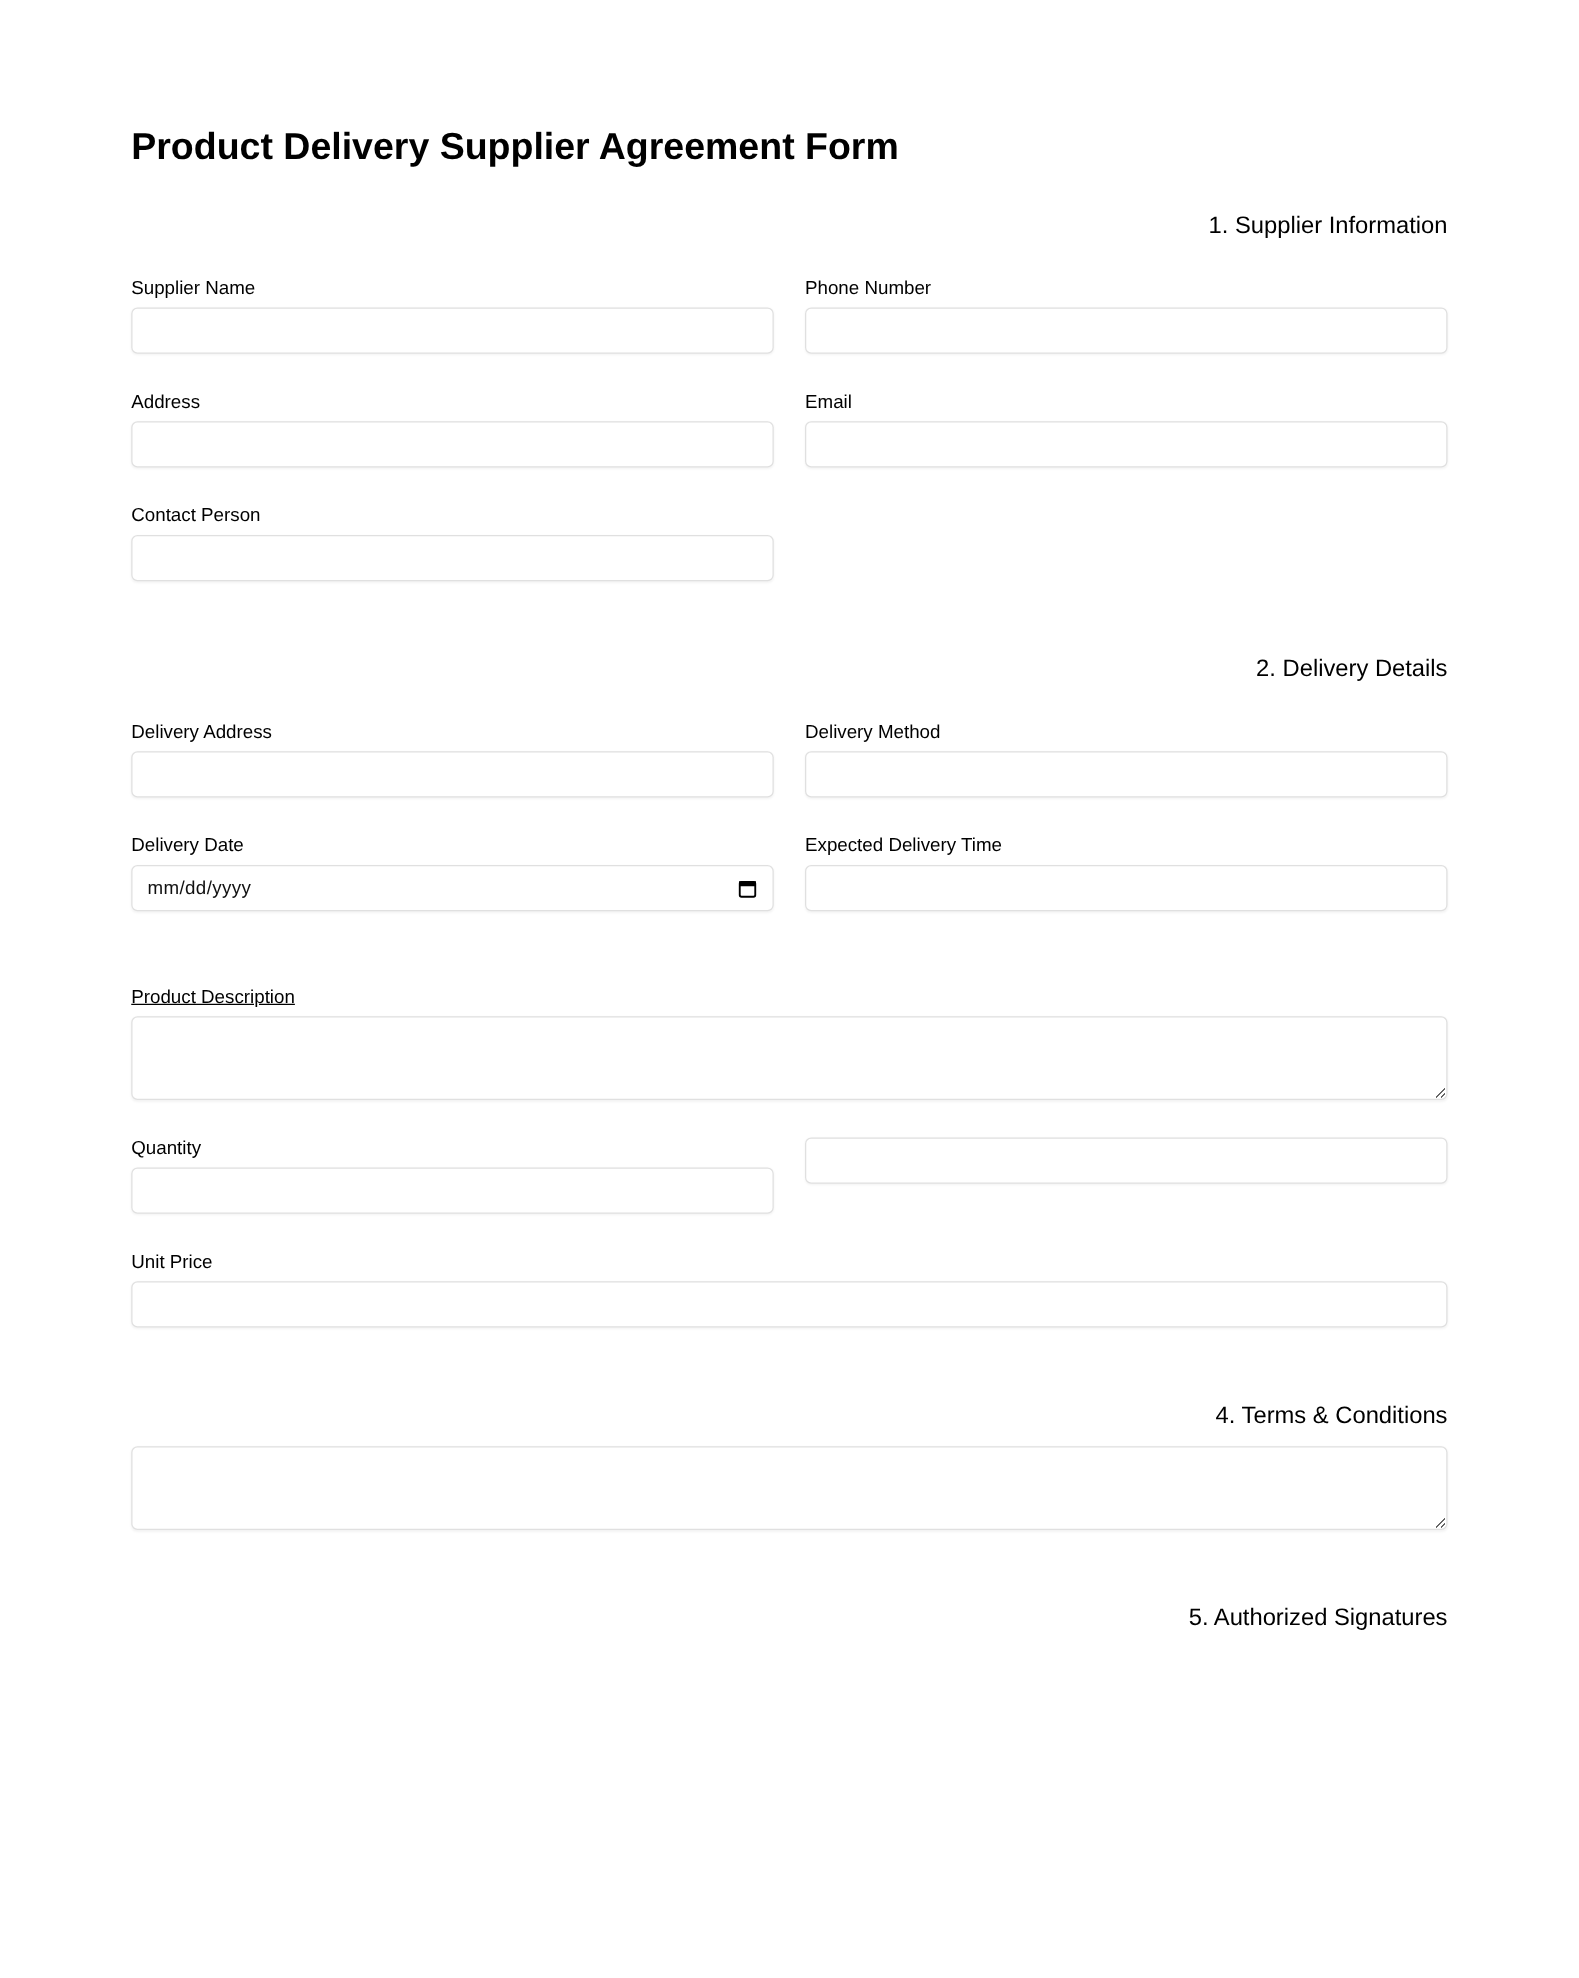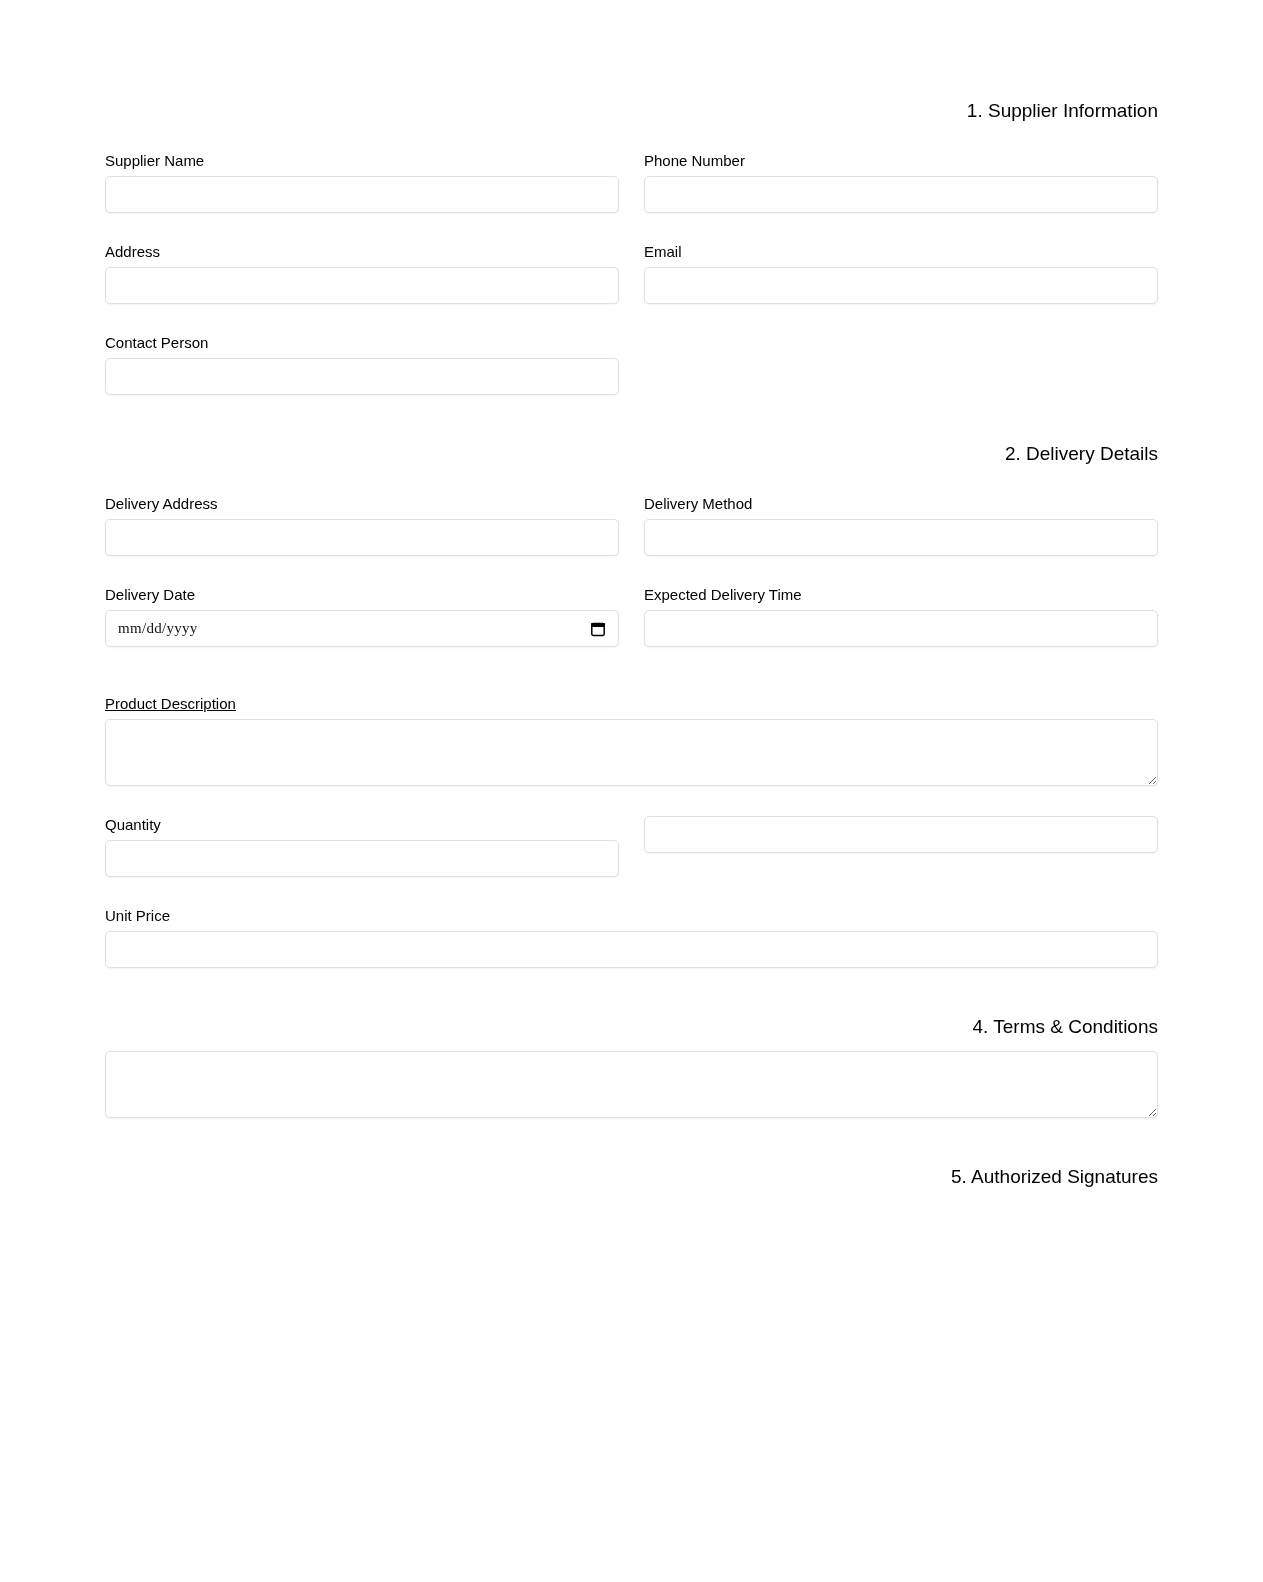--- a/index.html
+++ b/index.html
@@ -19,21 +19,21 @@
   }
 
   h1.title {
     font-size: 30px;
     line-height: 35px;
     font-weight: 700;
     margin: 0 0 35px 0;
     color: #000000;
   }
 
-  .section { margin-top: 48px; }
+  .section { margin-top: 60px; }
   .section.sec-first { margin-top: 0; }
 
   h2.sec-heading {
     font-size: 19px;
     line-height: 22px;
     font-weight: 400;
     margin: 0;
     color: #000000;
     text-align: right;
   }
@@ -78,38 +78,39 @@
 
   .date-box {
     height: 37px;
     padding: 0 12px;
     display: flex;
     align-items: center;
     justify-content: space-between;
     cursor: default;
   }
   .date-ph {
-    font-family: Liberation Serif, serif;
+    font-family: Liberation Sans, sans-serif;
     font-size: 15px;
     color: #111111;
     letter-spacing: 0.3px;
   }
   .cal {
     display: inline-flex;
     align-items: center;
     justify-content: center;
     width: 16px;
     height: 16px;
   }
 </style>
 </head>
 <body>
 
 <div class="page">
 
+  <h1 class="title">Product Delivery Supplier Agreement Form</h1>
 
   <section class="section sec-first">
     <h2 class="sec-heading">1. Supplier Information</h2>
 
     <div class="row two">
       <div class="field">
         <label class="lbl">Supplier Name</label>
         <input class="inp" type="text" value="" style="">
       </div>
       <div class="field">

